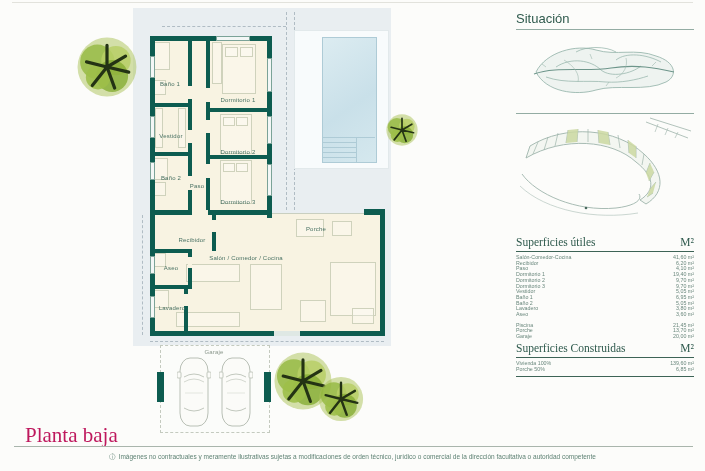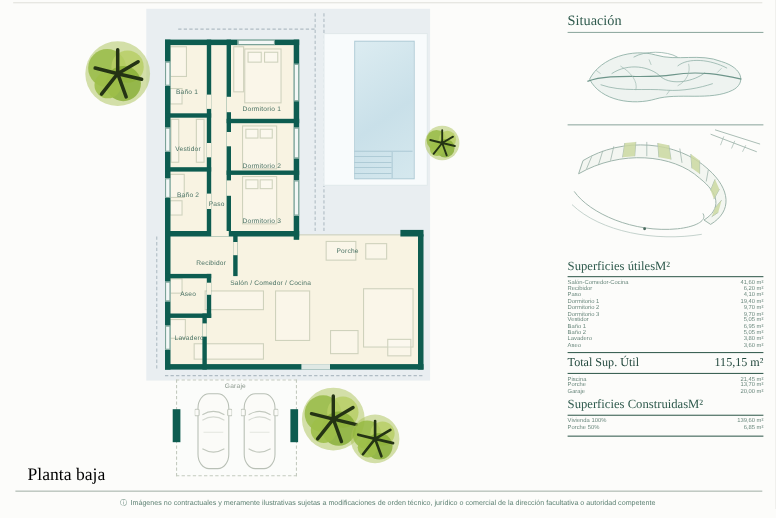--- a/index.html
+++ b/index.html
@@ -25,36 +25,36 @@
   .dashv{position:absolute;width:0;border-left:1px dashed #b0bcc4;}
   .dashh{position:absolute;height:0;border-top:1px dashed #b0bcc4;}
   .rl{position:absolute;font-size:6px;line-height:6px;color:#4a7264;transform:translate(-50%,-50%);
       white-space:nowrap;letter-spacing:.2px;}
   .garage{position:absolute;left:160px;top:345px;width:108px;height:86px;background:#fbfcfa;border:1px dashed #c4cabf;}
   svg.tree{position:absolute;}
   svg.car{position:absolute;}
 
   
   .panel{position:absolute;left:516px;top:12px;width:178px;}
-  .h3{font-family:Liberation Serif, serif;font-size:13px;line-height:14px;color:#2f5a4d;margin:0;font-weight:normal;}
+  .h3{font-family:Liberation Sans, sans-serif;font-size:13px;line-height:14px;color:#2f5a4d;margin:0;font-weight:normal;}
   .rule{border:0;border-top:1px solid #93aca3;margin:3px 0 2px;}
   .mapbox{display:block;}
-  .thead{display:flex;align-items:flex-end;
+  .thead{display:flex;justify-content:space-between;align-items:flex-end;
          font-family:"Liberation Serif",serif;font-size:11.5px;color:#2f5a4d;
          padding-bottom:3px;border-bottom:1.5px solid #3d6356;}
   .rows{padding:3px 0 2px;}
   .trow{display:flex;justify-content:space-between;font-size:5.3px;line-height:5.7px;color:#69877c;}
   .total{display:flex;justify-content:space-between;font-family:"Liberation Serif",serif;
          font-size:11px;color:#23493e;padding:3px 0;border-top:1px solid #3d6356;border-bottom:1px solid #3d6356;}
   .rule2{border:0;border-top:1px solid #3d6356;margin:2px 0 0;}
   .mt{margin-top:6px;}
 
   
   .pagetitle{position:absolute;left:25px;top:423px;font-family:"Liberation Serif",serif;
-             font-size:16px;color:#000000;}
+             font-size:21px;color:#be185d;}
   .titlerule{position:absolute;left:14px;top:446px;width:679px;border-top:1px solid #a9b5ac;}
   .footer{position:absolute;left:0;right:0;top:453px;text-align:center;font-size:6.5px;color:#5d8173;}
   .footer .icn{display:inline-block;margin-right:3px;}
 </style>
 </head>
 <body>
 
 <div id="page">
   <div class="topline"></div>
 
@@ -296,24 +296,20 @@
           </div>
         <div class="trow">
             <span>Lavadero</span>
             <span>3,80 m²</span>
           </div>
         <div class="trow">
             <span>Aseo</span>
             <span>3,60 m²</span>
           </div>
       </div>
-      <div class="total">
-        <span>Total Sup. Útil</span>
-        <span>115,15 m²</span>
-      </div>
       <div class="rows">
         <div class="trow">
             <span>Piscina</span>
             <span>21,45 m²</span>
           </div>
         <div class="trow">
             <span>Porche</span>
             <span>13,70 m²</span>
           </div>
         <div class="trow">

